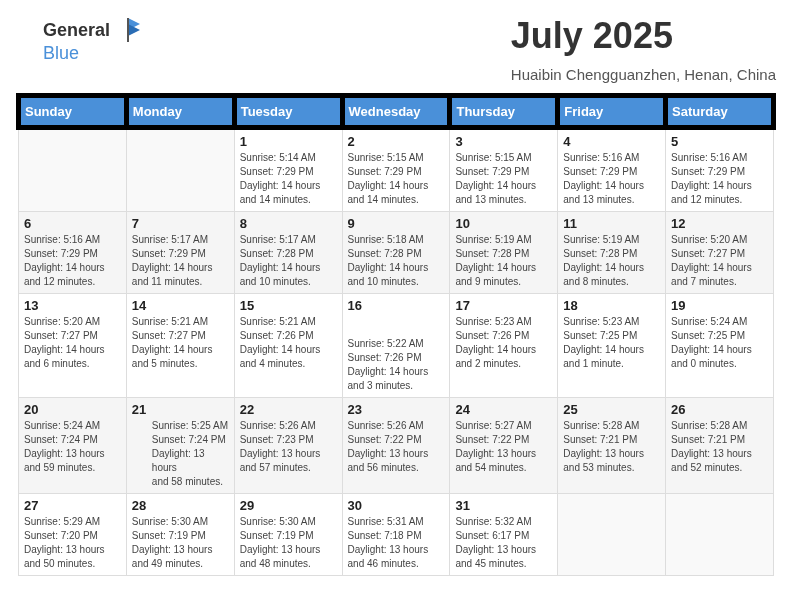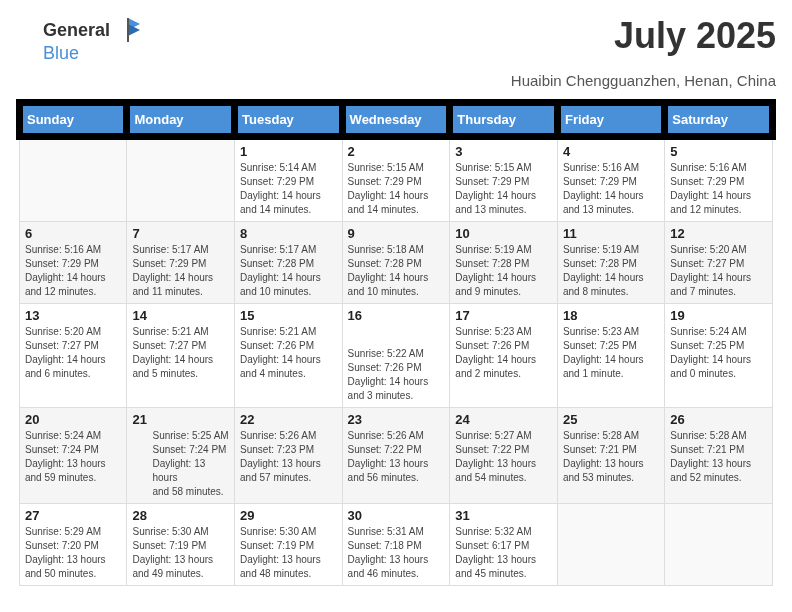--- a/index.html
+++ b/index.html
@@ -33,46 +33,46 @@
       font-weight: normal;
       color: #4a90d9;
       line-height: 1;
     }
     .logo-icon {
       width: 28px;
       height: 28px;
       margin-left: 2px;
     }
     .title-block {
-      text-align: right;
+      text-align: left;
     }
     .month-title {
       font-size: 36px;
       font-weight: bold;
       color: #333;
       line-height: 1.1;
     }
     .location-title {
       font-size: 15px;
       color: #555;
-      margin-top: 16px;
+      margin-top: 10px;
     }
     .calendar {
       width: 100%;
       border-collapse: collapse;
       border: 1px solid #ccc;
     }
     .calendar th {
       background-color: #4a90d9;
       color: #fff;
       font-size: 13px;
       font-weight: bold;
       padding: 6px 4px;
       text-align: left;
-      border: 7px solid #000000;
+      border: 5px solid #000000;
     }
     .calendar td {
       vertical-align: top;
       padding: 4px 5px;
       border: 1px solid #ddd;
       width: 108px;
       min-height: 80px;
       background: #fff;
       font-size: 10.5px;
       color: #333;

